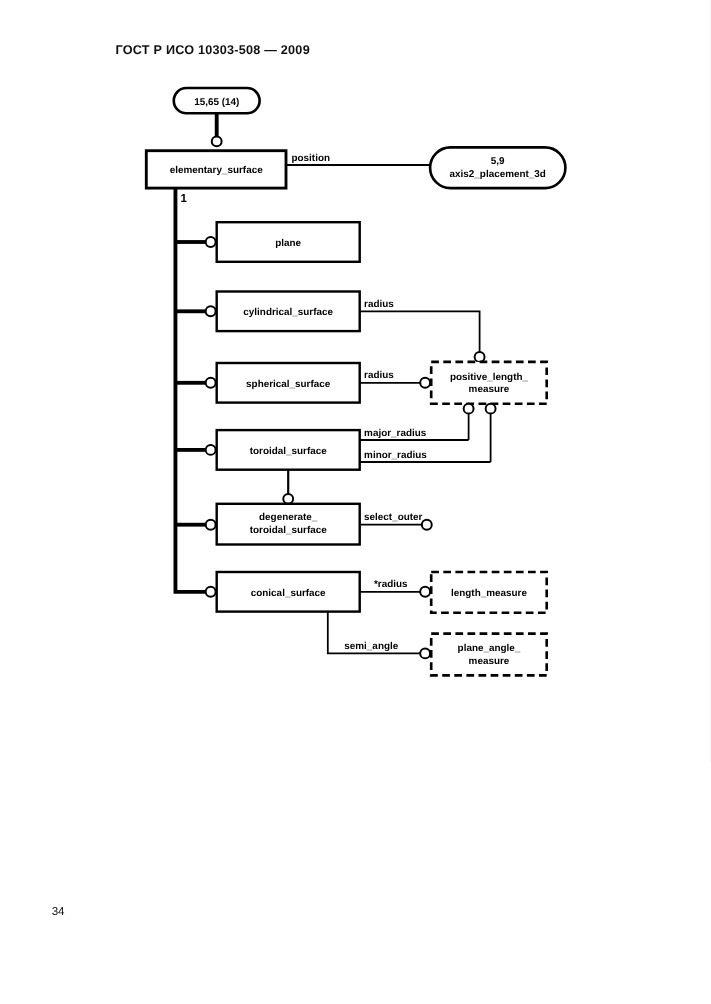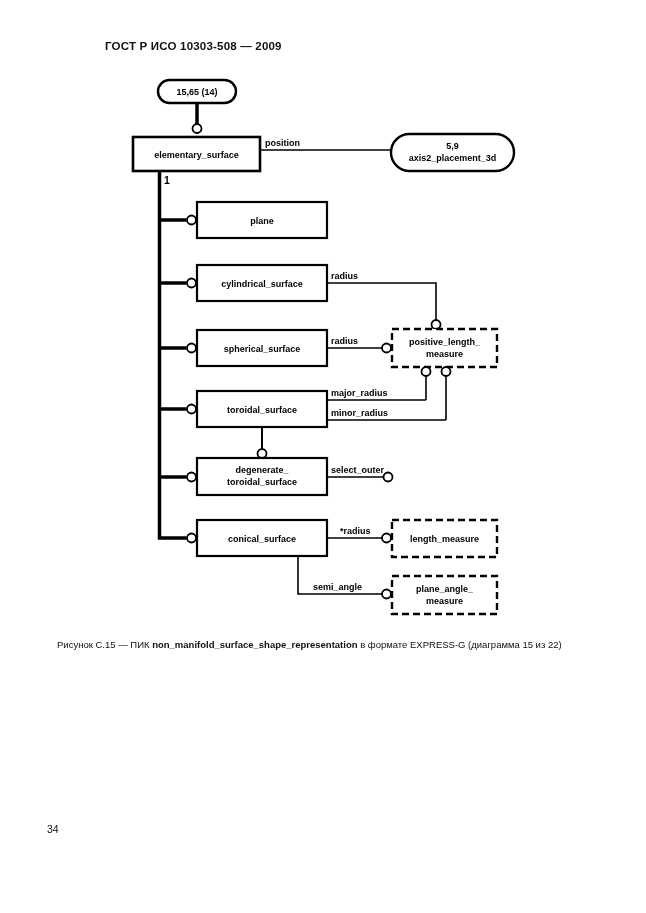--- a/index.html
+++ b/index.html
@@ -133,17 +133,16 @@
     <text x="444.5" y="542" text-anchor="middle">length_measure</text>
 
     <polyline class="thin" points="298,556 298,594 382,594"></polyline>
     <text x="313" y="590" text-anchor="start">semi_angle</text>
     <circle class="o-circle" cx="386.5" cy="594" r="4.5"></circle>
     <rect class="dashed-rect" x="392" y="576" width="105" height="38"></rect>
     <text x="444.5" y="592" text-anchor="middle">plane_angle_</text>
     <text x="444.5" y="603.5" text-anchor="middle">measure</text>
   </svg>
 
-  <div class="caption"><span>Рисунок С.15 — ПИК </span><b>non_manifold_surface_shape_representation</b><span> в формате EXPRESS-G (диаграмма 15 из 22)</span></div>
 
   <div class="page-number">34</div>
 
 </div>
 
 </body></html>

